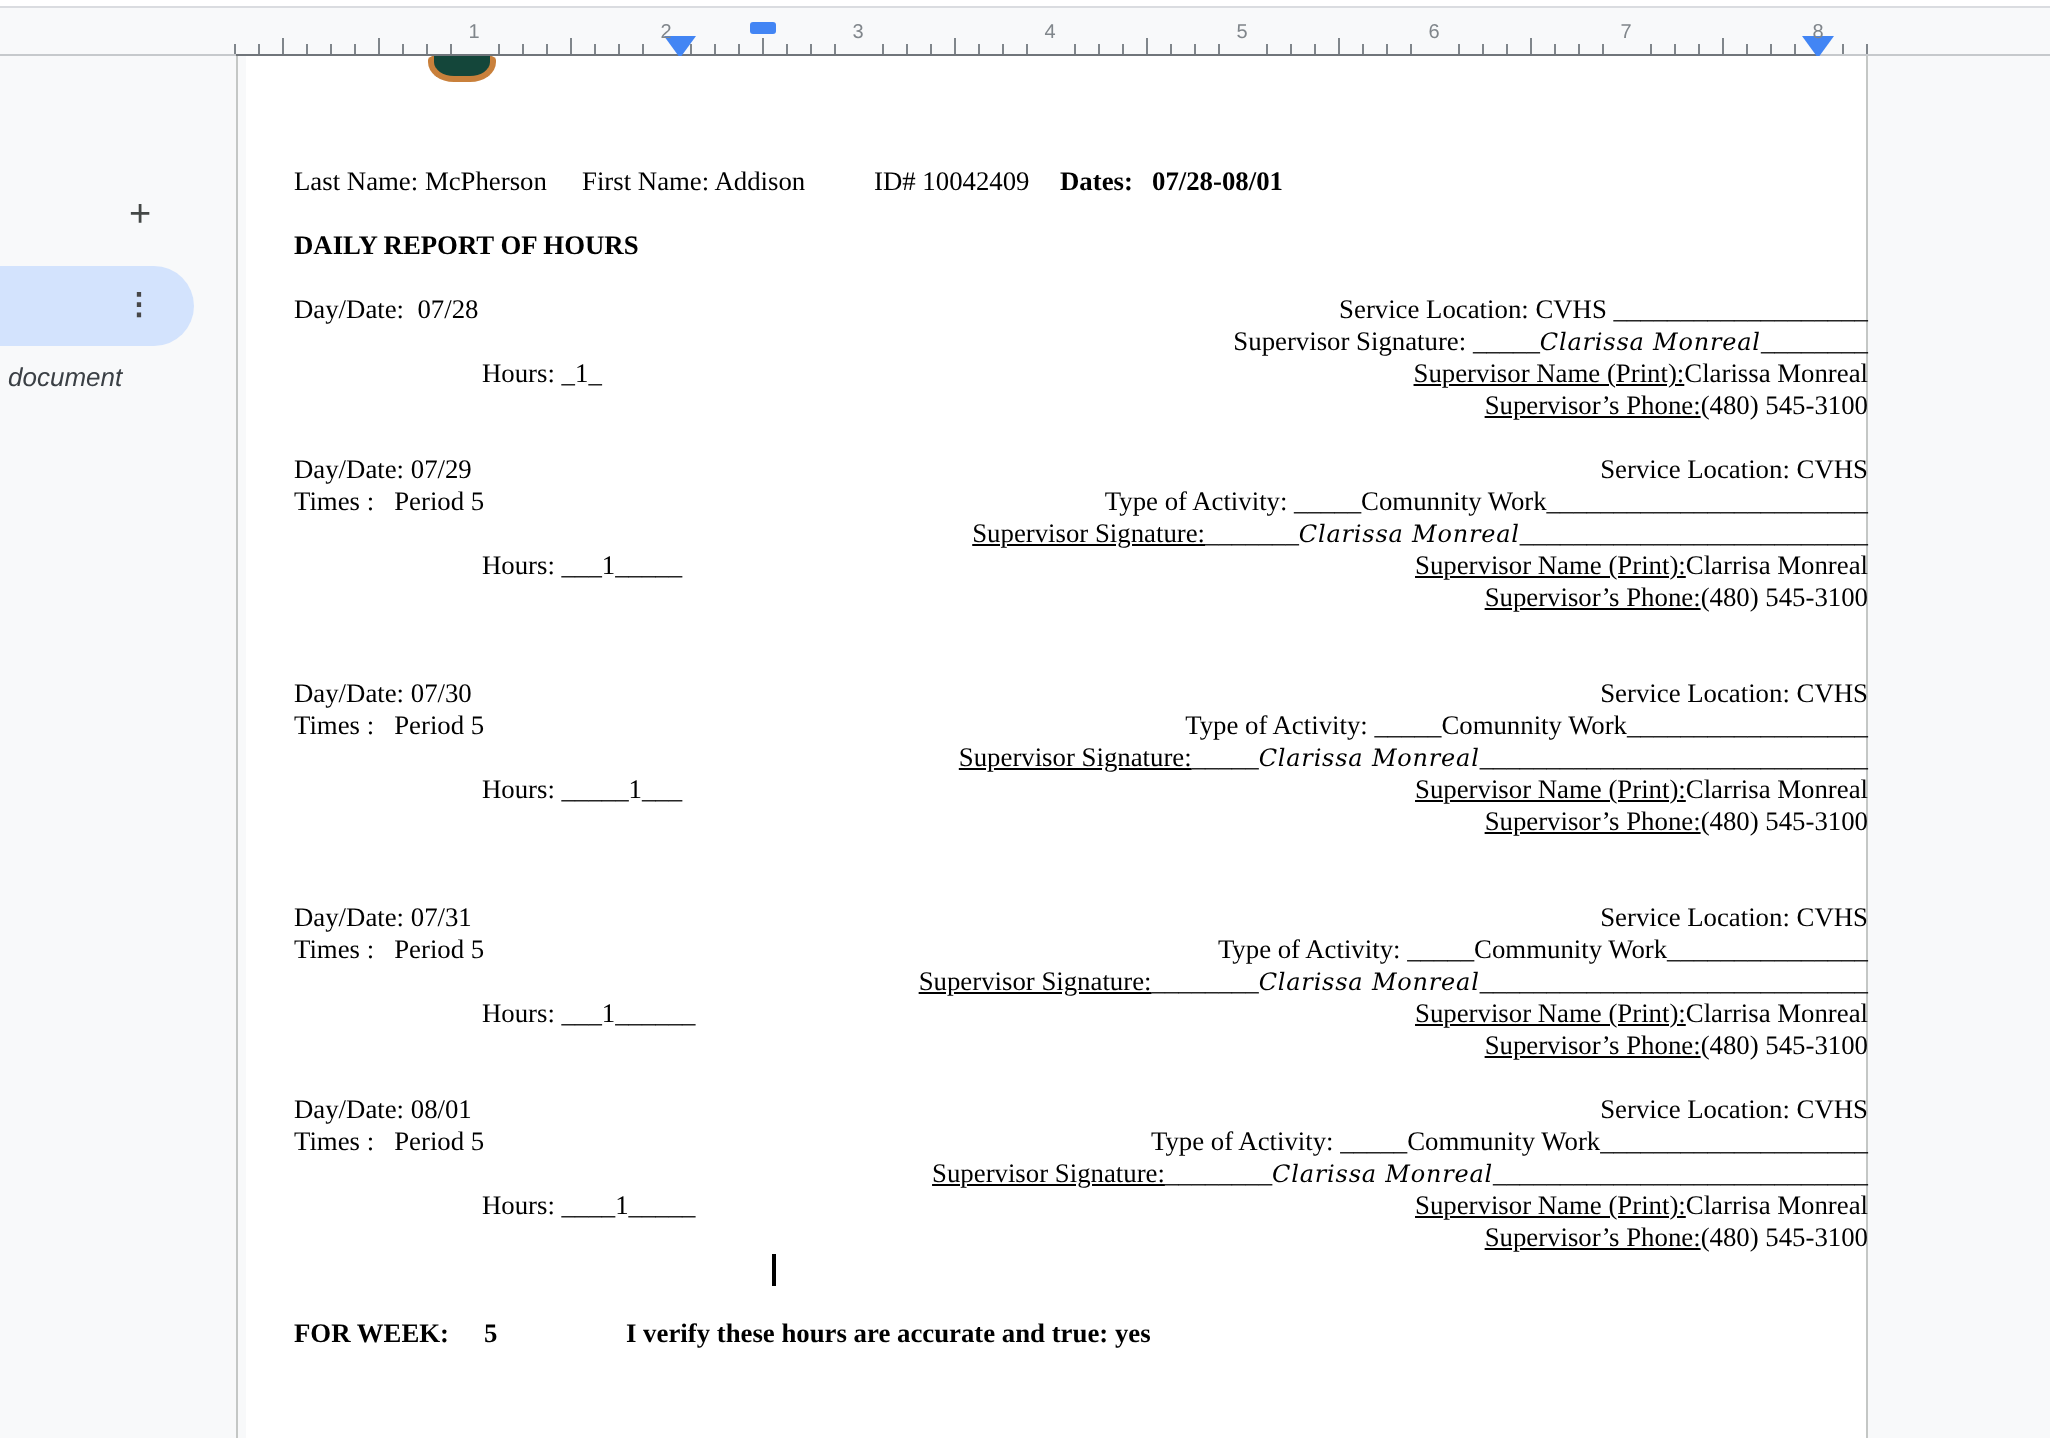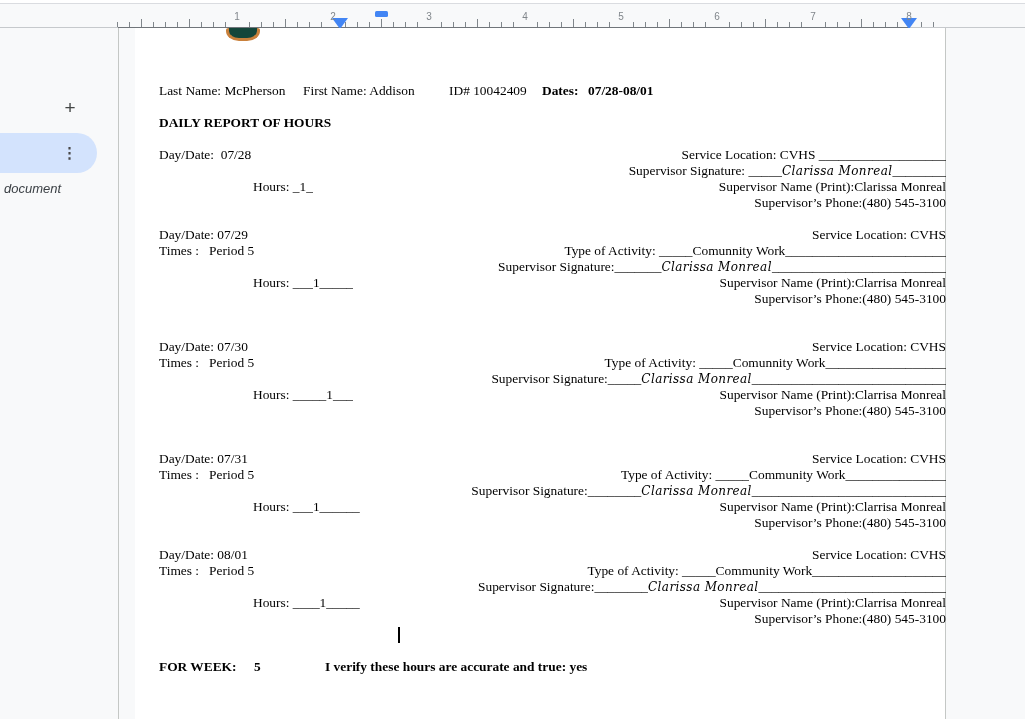--- a/index.html
+++ b/index.html
@@ -20,36 +20,36 @@
   .main { display:flex; height:691px; }
   .sidebar { position:relative; width:119px; background:#f8f9fa; border-right:1px solid #c4c7c5; flex:none; }
   .plus-btn { position:absolute; left:58px; top:68px; width:24px; height:24px; text-align:center;
               line-height:24px; font-size:19px; color:#444746; cursor:pointer; }
   .tab-pill { position:absolute; left:0; top:105px; width:97px; height:40px; background:#d3e3fd;
               border-radius:0 20px 20px 0; }
   .more-btn { position:absolute; right:18px; top:10px; width:20px; height:20px; text-align:center;
               line-height:20px; font-size:15px; font-weight:bold; color:#474747; letter-spacing:-1px; }
   .tab-label { position:absolute; left:4px; top:153px; font-style:italic; font-size:13px; color:#3b4045; }
   .canvas { position:relative; flex:1; background:#f8f9fa; }
-  .page { position:absolute; left:16px; top:0; width:811px; height:691px; background:#fff;
+  .page { position:absolute; left:4px; top:0; width:811px; height:691px; background:#fff;
           border-right:1px solid #c4c7c5; }
   .logo { position:absolute; left:91px; top:0; width:34px; height:13px; background:#14463a;
           border:3px solid #c9803b; border-top:none; border-radius:3px 3px 13px 13px / 2px 2px 10px 10px; }
   
   .content { position:absolute; left:24px; top:55px; width:787px; color:#000;
              font-family:"Liberation Serif", "DejaVu Serif", serif; font-size:13.4px; }
   .line { position:relative; height:16px; line-height:16px; white-space:pre; }
   .gap1 { height:16px; } .gap2 { height:32px; }
   .b { font-weight:bold; }
   .hdr span { position:absolute; top:0; }
   .row { display:flex; height:16px; line-height:16px; white-space:pre; }
   .lcol { width:240px; flex:none; }
   .rcol { flex:1;text-align:right; }
   .hours-ind { padding-left:94px; display:inline-block; }
-  .tab { display:inline-block; width:146px; }
+  .tab { display:inline-block; width:146px;text-decoration:underline; }
   .sig { font-family:"DejaVu Serif", serif; font-style:italic; font-size:12px; letter-spacing:.4px; }
   .caret { position:absolute; left:239px; top:0; width:2px; height:16px; background:#000; }
   .fw span { position:absolute; top:0; font-weight:bold; }
 </style>
 </head>
 <body>
 
 <div class="topbar"></div>
 
 <div class="ruler" id="ruler">

